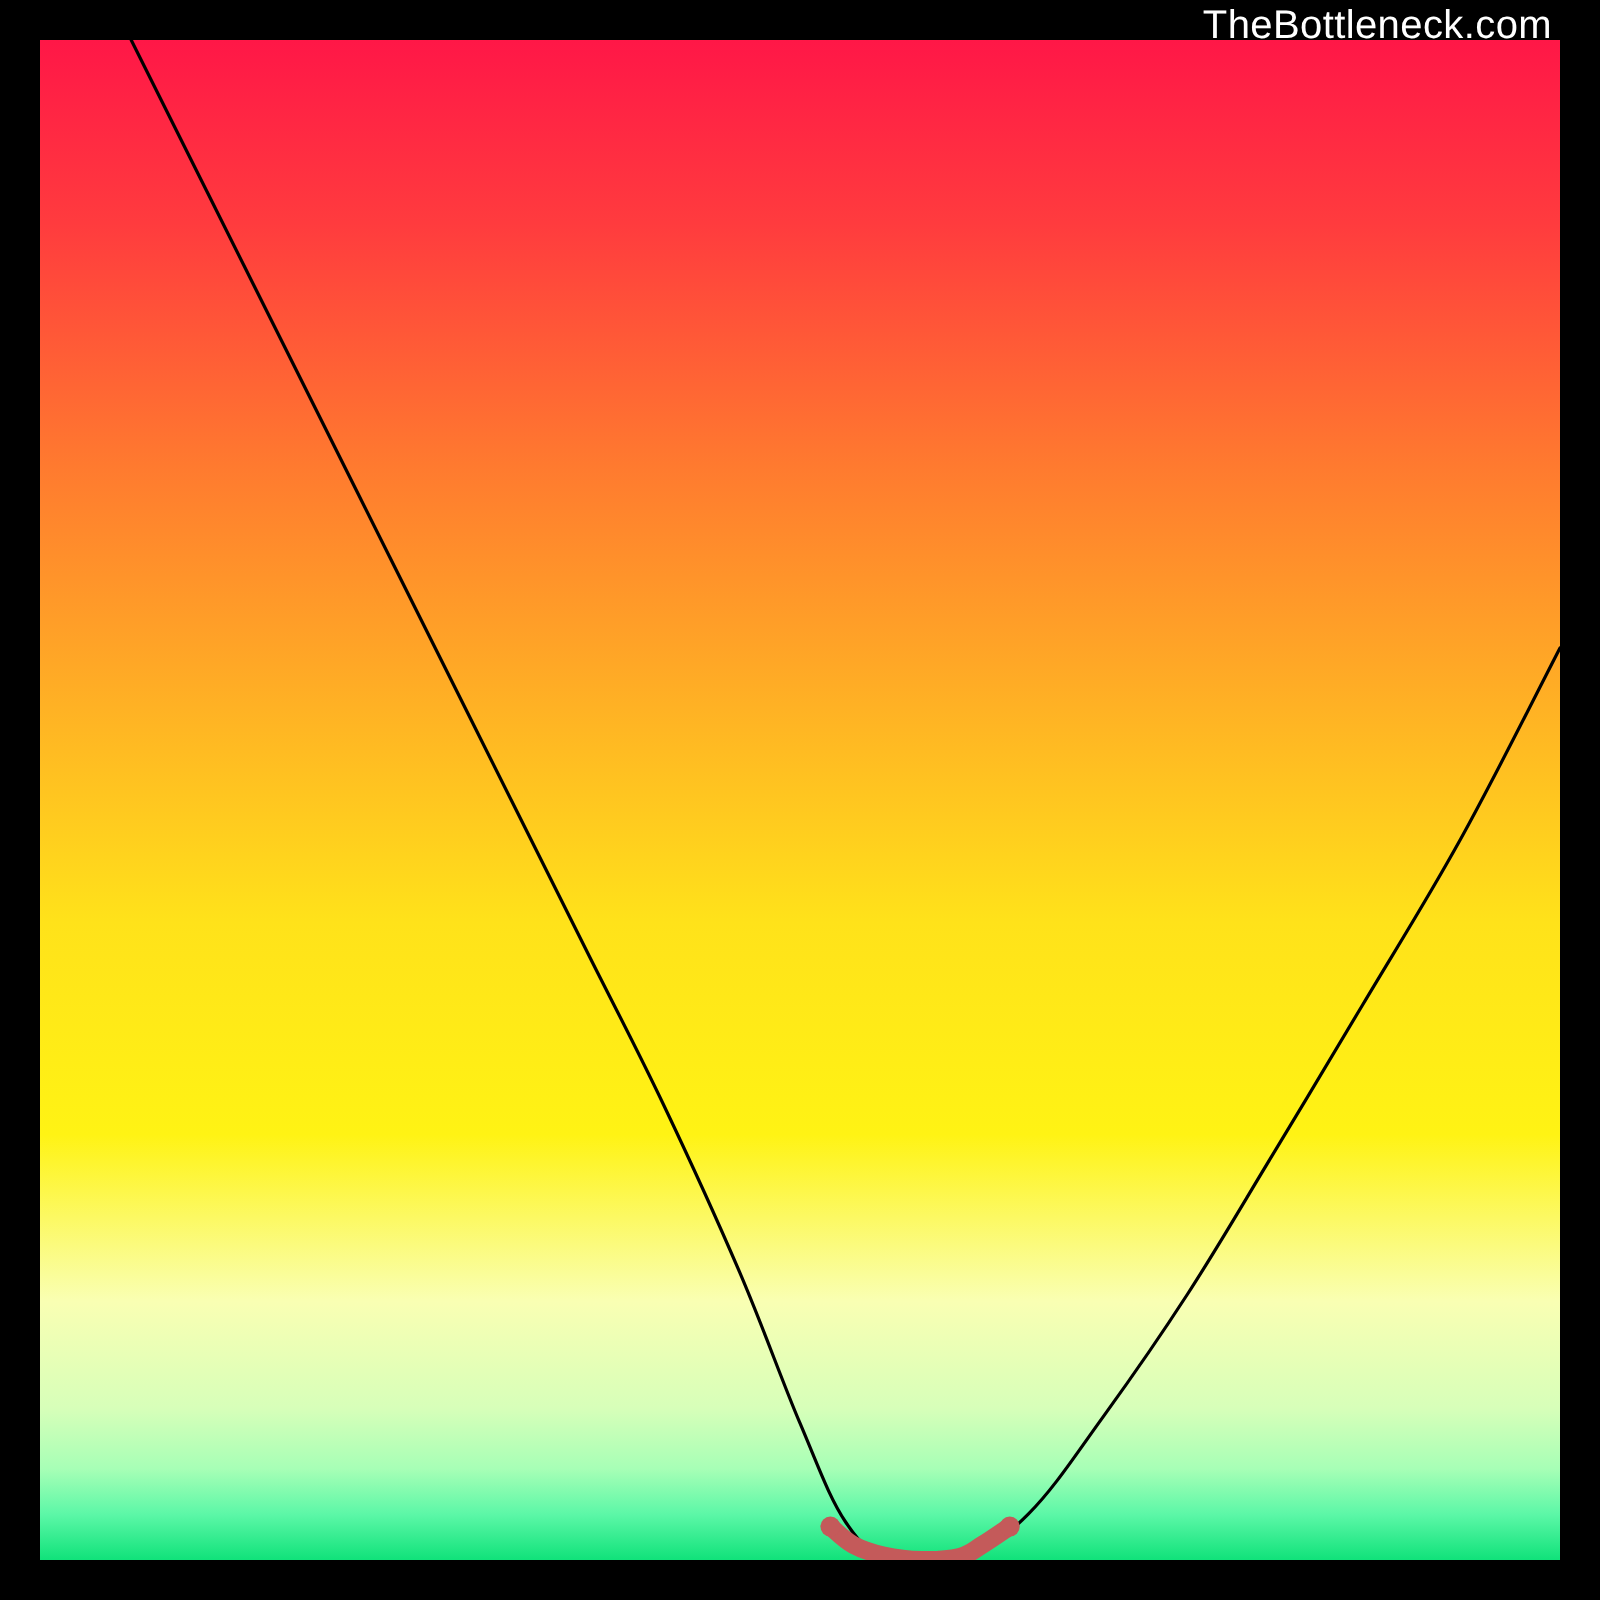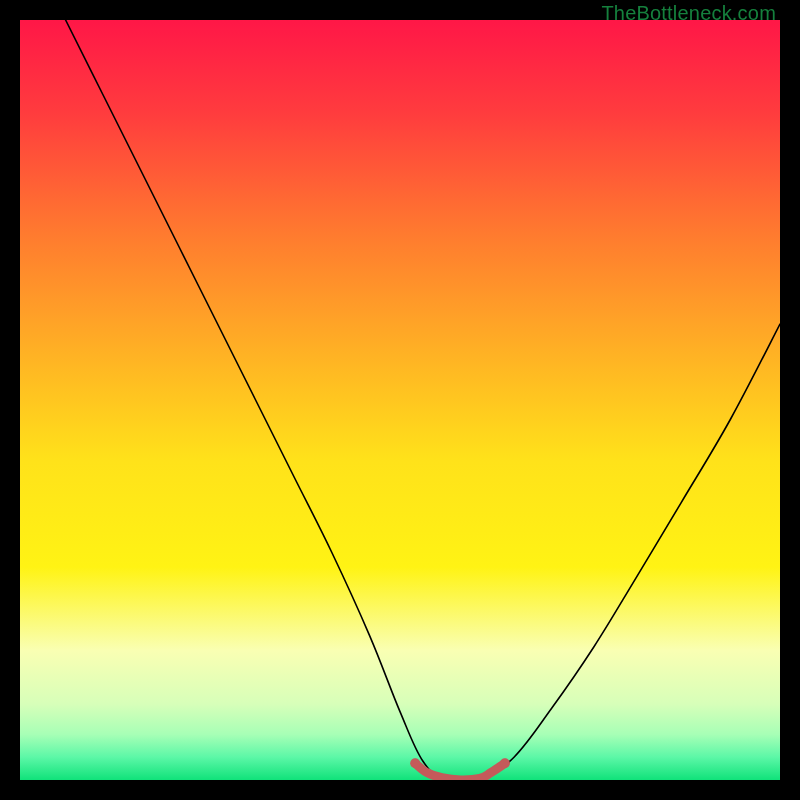--- a/index.html
+++ b/index.html
@@ -30,21 +30,21 @@
     position: absolute;
     left: 0;
     top: 0;
     width: 760px;
     height: 760px;
   }
   .watermark {
     position: absolute;
     top: 2px;
     right: 24px;
-    color: #15803d;
+    color: #ffffff;
     font-size: 20px;
     font-weight: 500;
     letter-spacing: 0.2px;
     user-select: none;
     pointer-events: none;
   }
 </style>
 </head>
 <body>
 

